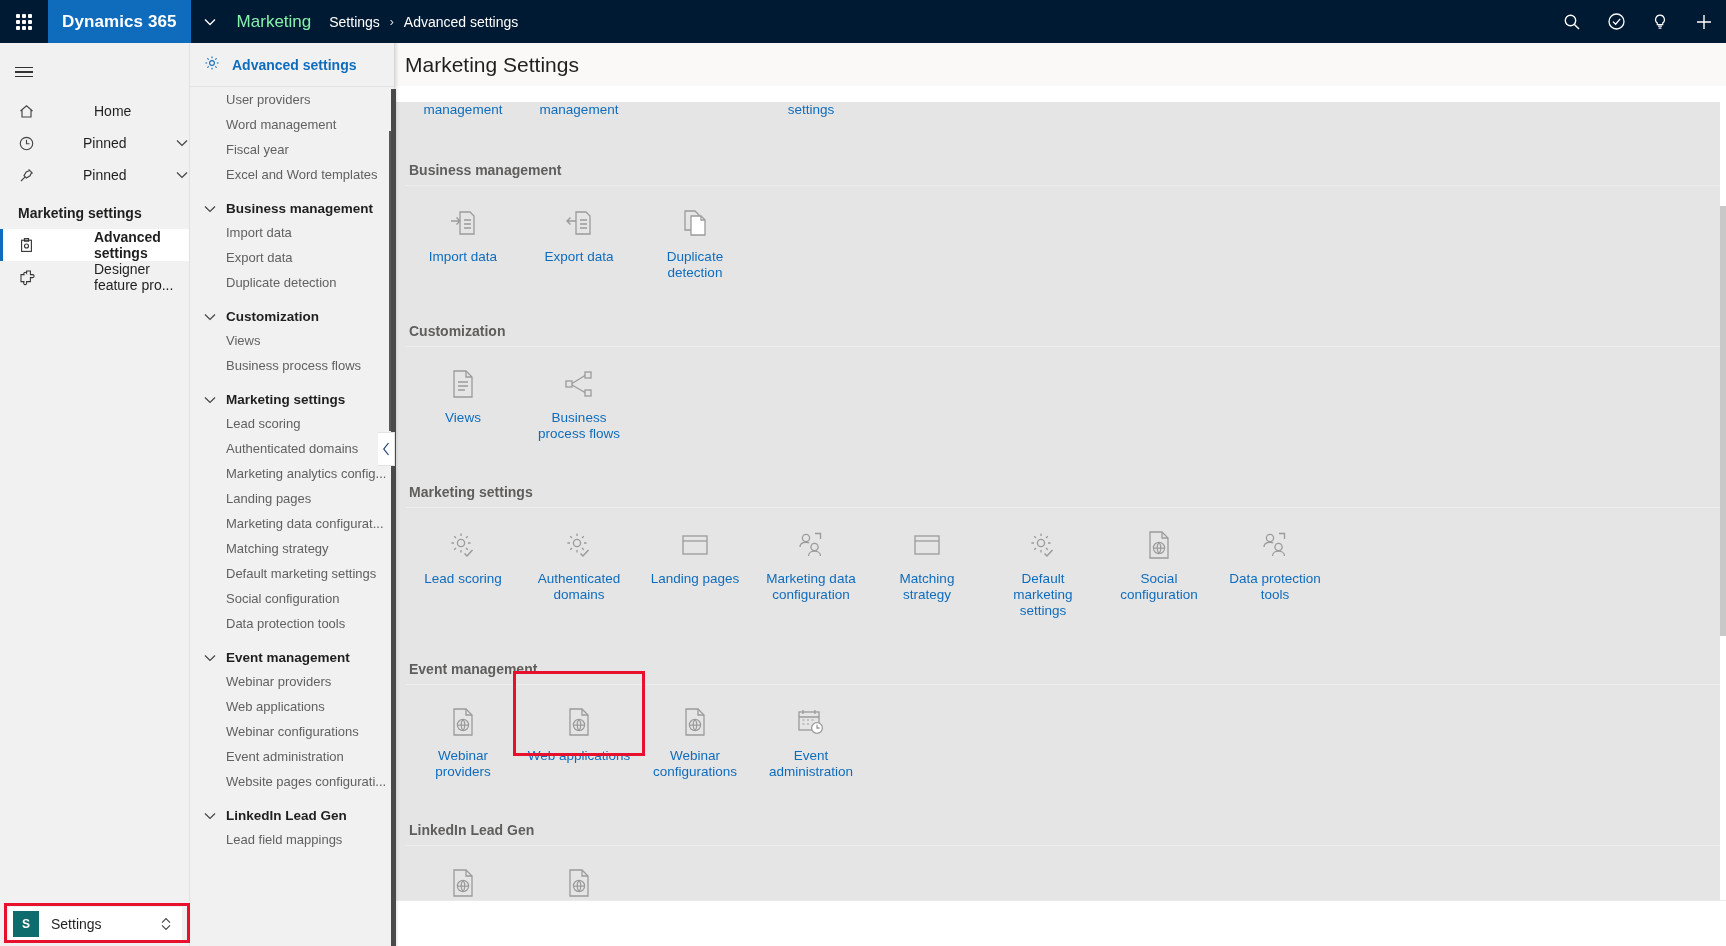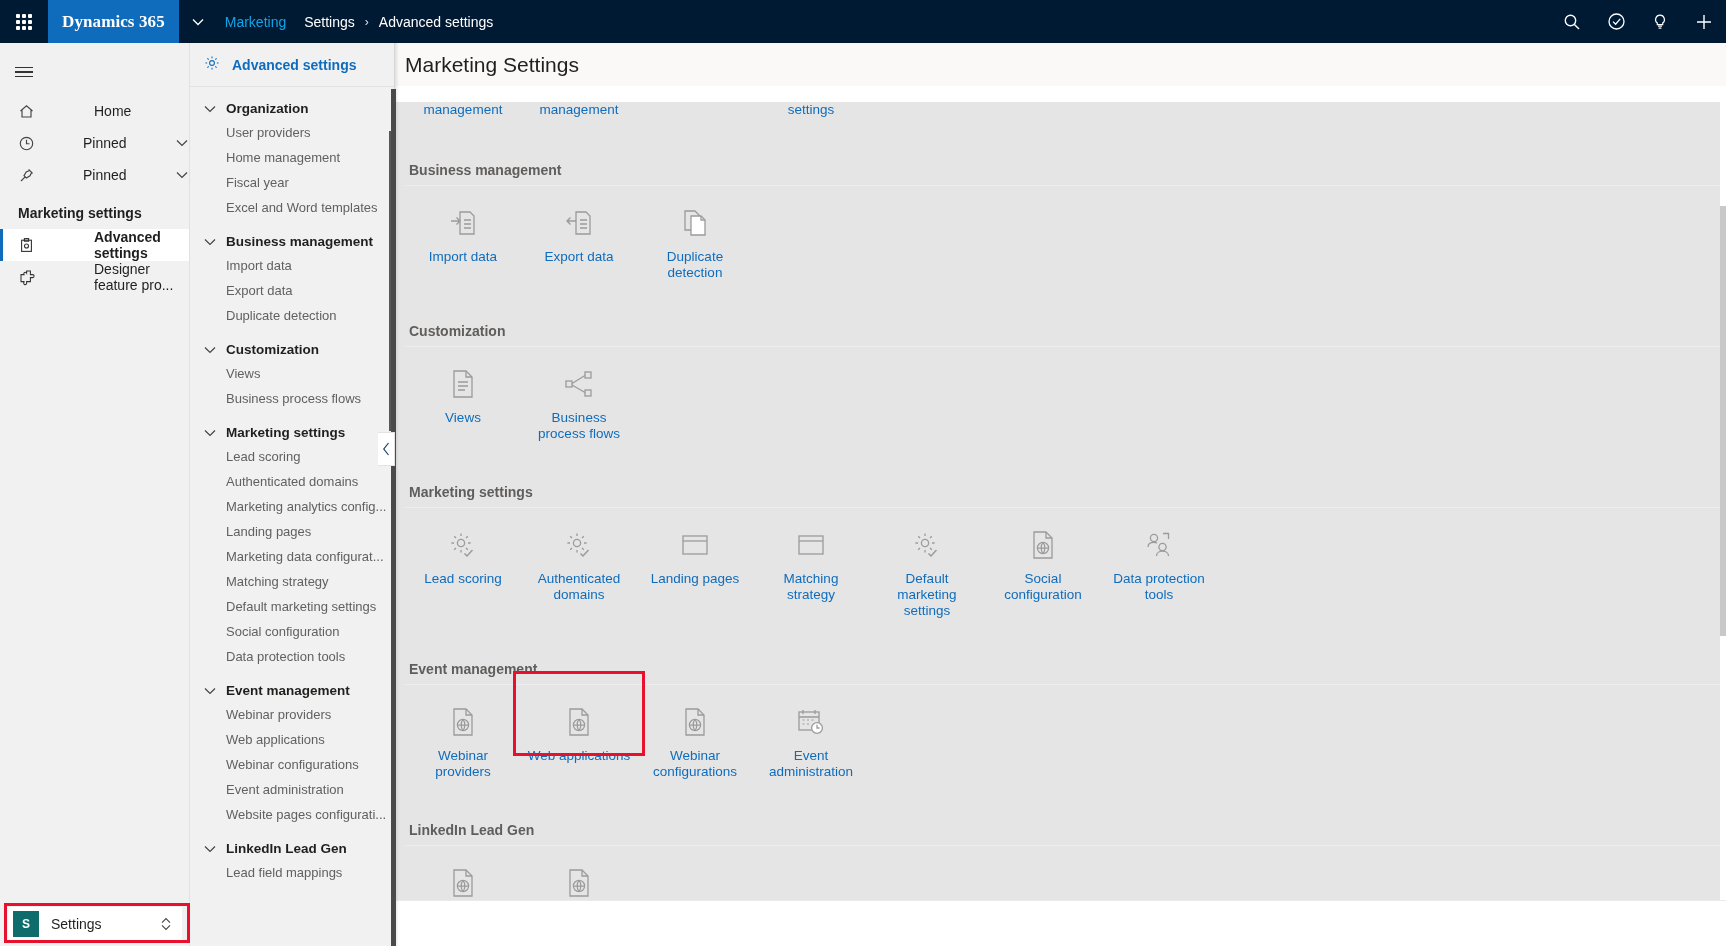--- a/index.html
+++ b/index.html
@@ -29,28 +29,27 @@
     grid-template-rows: repeat(3, 4px); gap: 2px;
   }
   .waffle-grid i { width: 4px; height: 4px; background: #ffffff; border-radius: 1px; display:block; }
   .brand {
     height: 43px; background: #0f6cbd;
     display: flex; align-items: center;
     padding: 0 14px;
     color: #fff; font-size: 17px; font-weight: bold;
     letter-spacing: .1px;
     cursor: pointer;
-    font-family: Liberation Serif, serif;
   }
   .brand-caret {
     width: 38px; height: 43px; display: flex; align-items: center; justify-content: center;
     cursor: pointer;
   }
   .app-name {
-    color: #0ea5e9; font-size: 14px; padding: 0 18px 0 8px;
+    color: #86efac; font-size: 17px; padding: 0 18px 0 8px;
     cursor: pointer;
   }
   .crumbs { display: flex; align-items: center; color: #fff; font-size: 14px; gap: 10px; }
   .crumbs .sep { opacity: .85; font-size: 12px; }
   .crumb { cursor: pointer; }
   .topbar-right {
     margin-left: auto; display: flex; align-items: center; height: 43px;
   }
   .tb-icon {
     width: 44px; height: 43px; display: flex; align-items: center; justify-content: center;
@@ -397,30 +396,22 @@
     <span>
       <svg width="16" height="16" viewBox="0 0 16 16">
           <circle cx="8" cy="8" r="2.4" fill="none" stroke="#0f6cbd" stroke-width="1.1"></circle>
           <path d="M8 1.4v1.8M8 12.8v1.8M1.4 8h1.8M12.8 8h1.8M3.4 3.4l1.3 1.3M11.3 11.3l1.3 1.3M12.6 3.4l-1.3 1.3M4.7 11.3l-1.3 1.3" stroke="#0f6cbd" stroke-width="1.1"></path>
         </svg>
     </span>
     <span class="tree-head-label">Advanced settings</span>
   </div>
 
   <div id="tree-body">
-      <div class="tree-group">
-        <span>
-       <svg width="12" height="8" viewBox="0 0 12 8">
-            <path d="M1 1.5 L6 6.5 L11 1.5" fill="none" stroke="#444" stroke-width="1.2"></path>
-          </svg>
-     </span>
-     <span>Organization</span>
-      </div>
       <div class="tree-item">User providers</div>
-      <div class="tree-item">Home management</div>
+      <div class="tree-item">Word management</div>
       <div class="tree-item">Fiscal year</div>
       <div class="tree-item">Excel and Word templates</div>
       <div class="tree-group">
         <span>
        <svg width="12" height="8" viewBox="0 0 12 8">
             <path d="M1 1.5 L6 6.5 L11 1.5" fill="none" stroke="#444" stroke-width="1.2"></path>
           </svg>
      </span>
      <span>Business management</span>
       </div>
@@ -595,57 +586,69 @@
               <svg width="30" height="30" viewBox="0 0 30 30">
                 <rect x="3" y="6" width="24" height="18" fill="none" stroke="#9b9b9b" stroke-width="1.3"></rect>
                 <path d="M3 11h24" stroke="#9b9b9b" stroke-width="1.3"></path>
               </svg>
             </div>
        <div class="tile-label">Landing pages</div>
           </div>
           <div class="tile">
             <div class="tile-icon">
               <svg width="30" height="30" viewBox="0 0 30 30">
-                <rect x="3" y="6" width="24" height="18" fill="none" stroke="#9b9b9b" stroke-width="1.3"></rect>
-                <path d="M3 11h24" stroke="#9b9b9b" stroke-width="1.3"></path>
-              </svg>
-            </div>
-       <div class="tile-label">Matching strategy</div>
-          </div>
-          <div class="tile">
-            <div class="tile-icon">
-              <svg width="30" height="30" viewBox="0 0 30 30">
-                <circle cx="13" cy="13" r="3.6" fill="none" stroke="#9b9b9b" stroke-width="1.3"></circle>
-                <path d="M13 3.4v2.6M13 20v2.6M3.4 13H6M20 13h2.6M6.2 6.2 8 8M18 18l1.8 1.8M19.8 6.2 18 8M8 18l-1.8 1.8" stroke="#9b9b9b" stroke-width="1.3"></path>
-                <path d="M16.5 23.5 19 26l5.5-6" fill="none" stroke="#9b9b9b" stroke-width="1.5"></path>
-              </svg>
-            </div>
-       <div class="tile-label">Default marketing settings</div>
-          </div>
-          <div class="tile">
-            <div class="tile-icon">
-              <svg width="30" height="30" viewBox="0 0 30 30">
-                <path d="M6 2h12l6 6v20H6z" fill="none" stroke="#9b9b9b" stroke-width="1.3"></path>
-                <path d="M18 2v6h6" fill="none" stroke="#9b9b9b" stroke-width="1.3"></path>
-                <circle cx="15" cy="18" r="5.6" fill="none" stroke="#9b9b9b" stroke-width="1.25"></circle>
-                <path d="M9.4 18h11.2M15 12.4c2.4 2.6 2.4 8.6 0 11.2M15 12.4c-2.4 2.6-2.4 8.6 0 11.2" fill="none" stroke="#9b9b9b" stroke-width="1.25"></path>
-              </svg>
-            </div>
-       <div class="tile-label">Social configuration</div>
-          </div>
-          <div class="tile">
-            <div class="tile-icon">
-              <svg width="30" height="30" viewBox="0 0 30 30">
                 <circle cx="10" cy="8" r="3.6" fill="none" stroke="#9b9b9b" stroke-width="1.3"></circle>
                 <path d="M4 17c0-3 2.8-4.6 6-4.6 1.2 0 2.3.22 3.2.62" fill="none" stroke="#9b9b9b" stroke-width="1.3"></path>
                 <circle cx="18.5" cy="17" r="3.6" fill="none" stroke="#9b9b9b" stroke-width="1.3"></circle>
                 <path d="M12.5 26c0-3.1 2.8-4.8 6-4.8s6 1.7 6 4.8" fill="none" stroke="#9b9b9b" stroke-width="1.3"></path>
                 <path d="M19 3.5h5.5V9" fill="none" stroke="#9b9b9b" stroke-width="1.3"></path>
               </svg>
             </div>
+       <div class="tile-label">Marketing data configuration</div>
+          </div>
+          <div class="tile">
+            <div class="tile-icon">
+              <svg width="30" height="30" viewBox="0 0 30 30">
+                <rect x="3" y="6" width="24" height="18" fill="none" stroke="#9b9b9b" stroke-width="1.3"></rect>
+                <path d="M3 11h24" stroke="#9b9b9b" stroke-width="1.3"></path>
+              </svg>
+            </div>
+       <div class="tile-label">Matching strategy</div>
+          </div>
+          <div class="tile">
+            <div class="tile-icon">
+              <svg width="30" height="30" viewBox="0 0 30 30">
+                <circle cx="13" cy="13" r="3.6" fill="none" stroke="#9b9b9b" stroke-width="1.3"></circle>
+                <path d="M13 3.4v2.6M13 20v2.6M3.4 13H6M20 13h2.6M6.2 6.2 8 8M18 18l1.8 1.8M19.8 6.2 18 8M8 18l-1.8 1.8" stroke="#9b9b9b" stroke-width="1.3"></path>
+                <path d="M16.5 23.5 19 26l5.5-6" fill="none" stroke="#9b9b9b" stroke-width="1.5"></path>
+              </svg>
+            </div>
+       <div class="tile-label">Default marketing settings</div>
+          </div>
+          <div class="tile">
+            <div class="tile-icon">
+              <svg width="30" height="30" viewBox="0 0 30 30">
+                <path d="M6 2h12l6 6v20H6z" fill="none" stroke="#9b9b9b" stroke-width="1.3"></path>
+                <path d="M18 2v6h6" fill="none" stroke="#9b9b9b" stroke-width="1.3"></path>
+                <circle cx="15" cy="18" r="5.6" fill="none" stroke="#9b9b9b" stroke-width="1.25"></circle>
+                <path d="M9.4 18h11.2M15 12.4c2.4 2.6 2.4 8.6 0 11.2M15 12.4c-2.4 2.6-2.4 8.6 0 11.2" fill="none" stroke="#9b9b9b" stroke-width="1.25"></path>
+              </svg>
+            </div>
+       <div class="tile-label">Social configuration</div>
+          </div>
+          <div class="tile">
+            <div class="tile-icon">
+              <svg width="30" height="30" viewBox="0 0 30 30">
+                <circle cx="10" cy="8" r="3.6" fill="none" stroke="#9b9b9b" stroke-width="1.3"></circle>
+                <path d="M4 17c0-3 2.8-4.6 6-4.6 1.2 0 2.3.22 3.2.62" fill="none" stroke="#9b9b9b" stroke-width="1.3"></path>
+                <circle cx="18.5" cy="17" r="3.6" fill="none" stroke="#9b9b9b" stroke-width="1.3"></circle>
+                <path d="M12.5 26c0-3.1 2.8-4.8 6-4.8s6 1.7 6 4.8" fill="none" stroke="#9b9b9b" stroke-width="1.3"></path>
+                <path d="M19 3.5h5.5V9" fill="none" stroke="#9b9b9b" stroke-width="1.3"></path>
+              </svg>
+            </div>
        <div class="tile-label">Data protection tools</div>
           </div>
         </div>
         <div class="spacer-40"></div>
         <div class="section-label">Event management</div>
         <div class="section-rule"></div>
         <div class="tile-row">
           <div class="tile">
             <div class="tile-icon">
               <svg width="30" height="30" viewBox="0 0 30 30">

